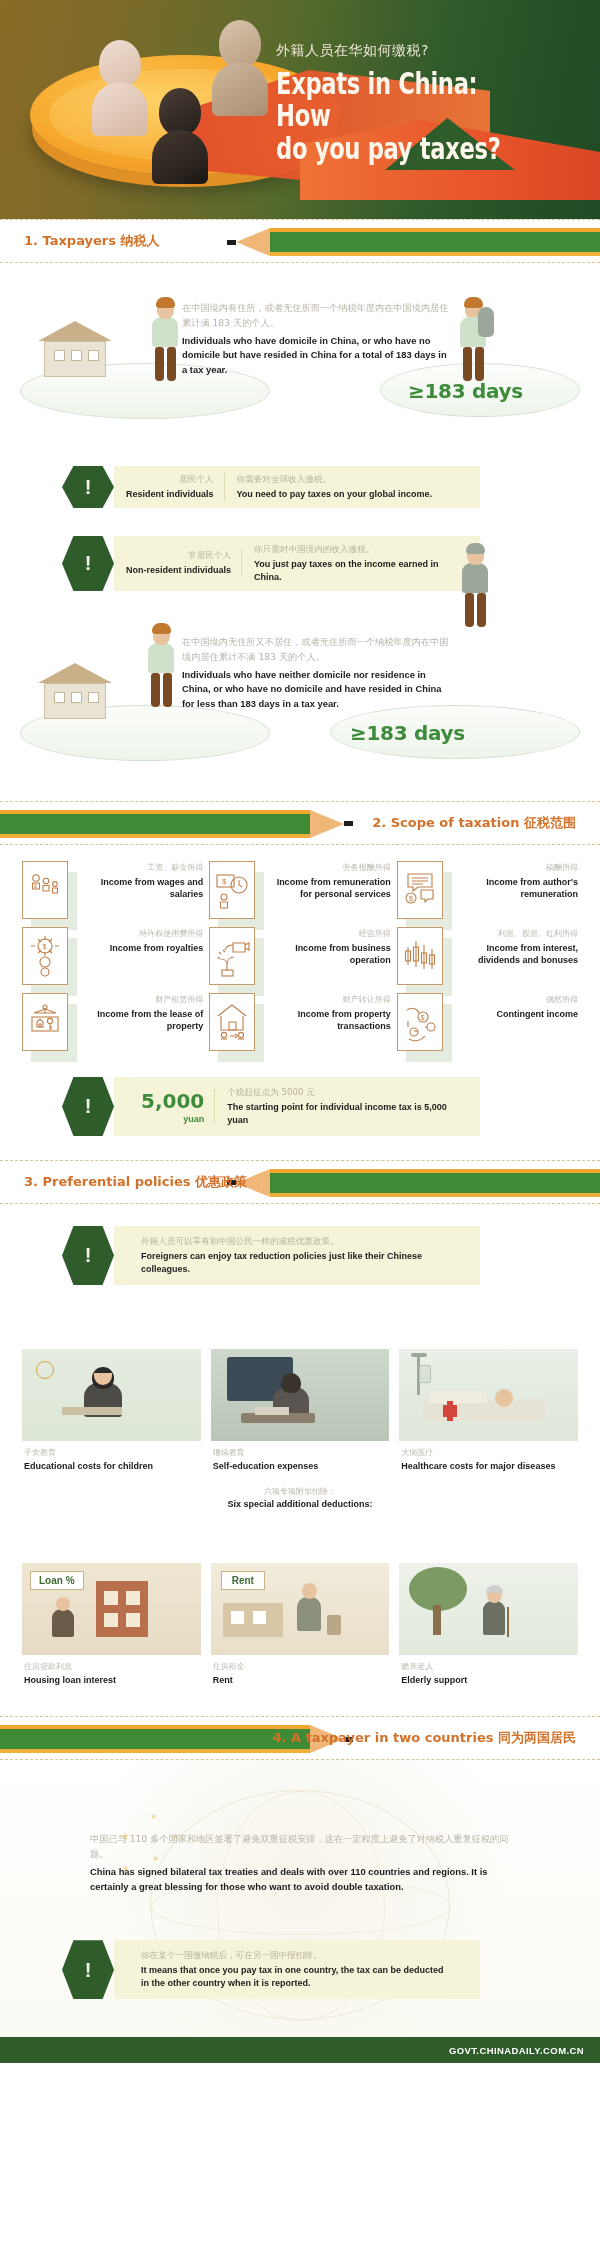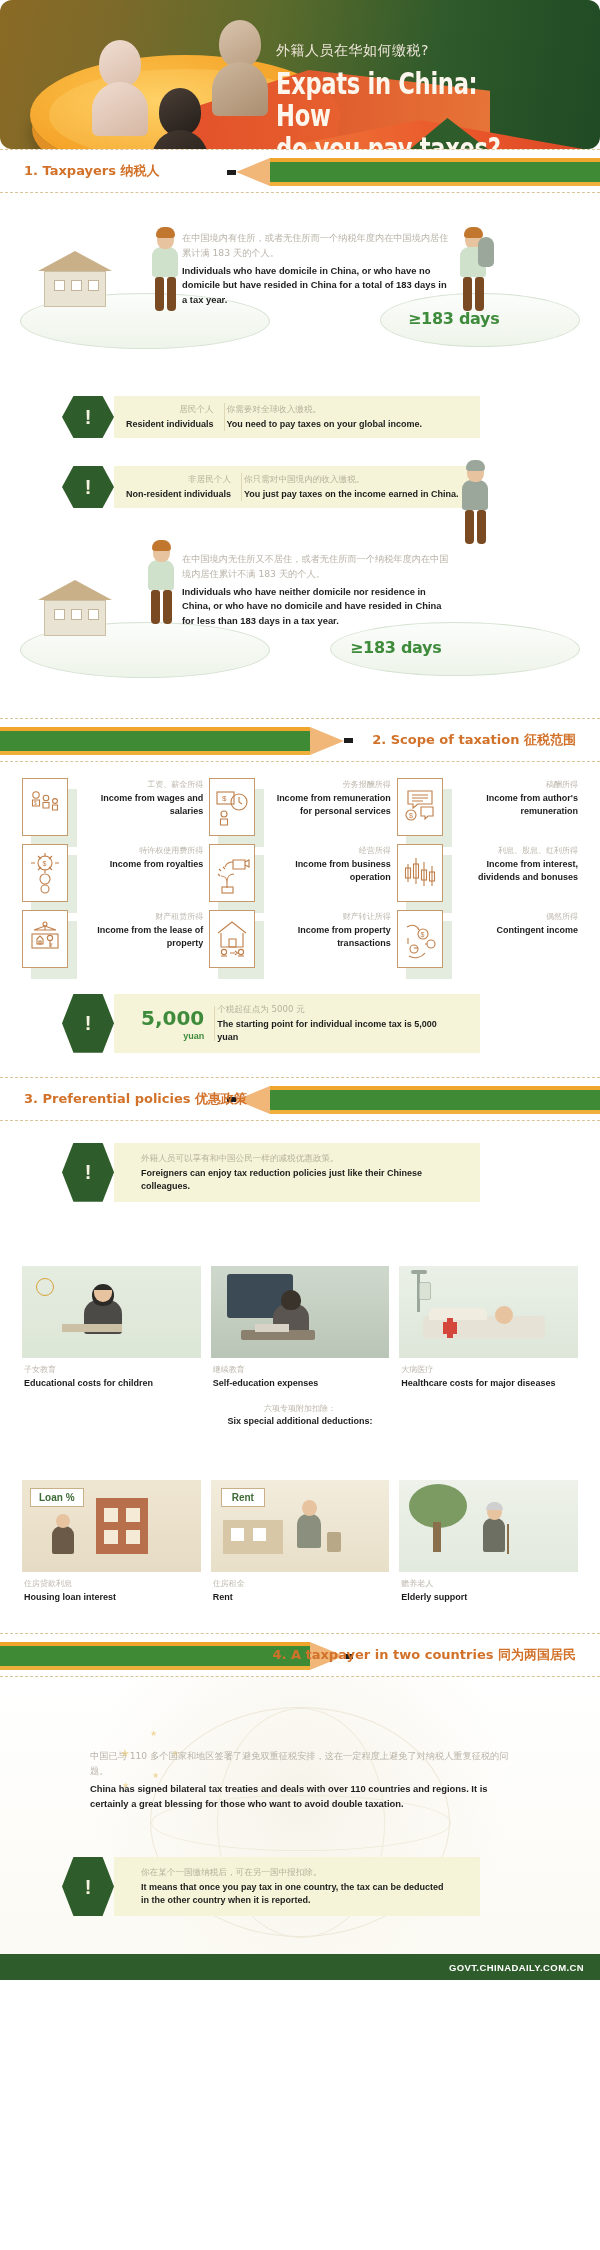--- a/index.html
+++ b/index.html
@@ -7,24 +7,23 @@
     width: 600px;
     font-family: "Liberation Sans", sans-serif;
     background: #ffffff;
     color: #2b2b2b;
   }
   .page { width: 600px; position: relative; overflow: hidden; }
 
   
   .hero {
     position: relative;
-    height: 149px;
+    height: 219px;
     background: linear-gradient(100deg, #8a6a25 0%, #7d6a2a 18%, #5a6b2c 45%, #2f5a2b 72%, #1f4a24 100%);
     overflow: hidden;
-    border-radius: 12px;
   }
   .hero-disc {
     position: absolute; left: 30px; top: 55px;
     width: 310px; height: 120px;
     border-radius: 50%;
     background: radial-gradient(ellipse at 35% 30%, #fbc04a 0%, #f5a429 55%, #e8912a 100%);
     box-shadow: 0 14px 0 -2px #e09024, 0 20px 14px rgba(0,0,0,.22);
   }
   .hero-disc:after {
     content:""; position:absolute; left:6%; top:12%;
@@ -141,35 +140,35 @@
   .h-roof {
     width: 0; height: 0; margin: 0 auto;
     border-left: 37px solid transparent; border-right: 37px solid transparent;
     border-bottom: 20px solid #c9b089;
   }
   .h-body { width: 62px; height: 36px; margin: 0 auto; background: #e9e3d4; border: 1px solid #cbbfa4; position: relative; }
   .h-win { position: absolute; width: 11px; height: 11px; background: #fff; border: 1px solid #c3b59a; top: 8px; }
 
   
   .days-badge {
-    position: absolute; font-size: 16px; font-weight: 700; color: #3e8b3b;
+    position: absolute; font-size: 20px; font-weight: 700; color: #3e8b3b;
     font-family: "DejaVu Sans", sans-serif; letter-spacing: -.3px;
   }
 
   
   .callout { position: relative; display: flex; align-items: stretch; margin: 0 auto; }
   .callout-hex {
     width: 52px; min-height: 38px; background: #2f5c2b;
     clip-path: polygon(22% 0%, 78% 0%, 100% 50%, 78% 100%, 22% 100%, 0% 50%);
     display: flex; align-items: center; justify-content: center; flex: 0 0 52px;
   }
   .bang { color: #f6f3e2; font-size: 20px; font-weight: 700; line-height: 1; }
   .callout-body {
     flex: 1; background: #f6f4d8; display: flex; align-items: center;
-    padding: 7px 12px; gap: 2px;
+    padding: 7px 12px; gap: 12px;
   }
   .co-left { text-align: right; flex: 0 0 auto; padding-right: 10px; border-right: 1px solid #ded9b4; }
   .co-right { flex: 1; }
   .co-cn { color: #b6b29b; font-size: 8.6px; line-height: 1.5; font-family: "DejaVu Sans", sans-serif; }
   .co-en { color: #1d1d1d; font-size: 9px; font-weight: 700; line-height: 1.45; margin-top: 2px; }
   .callout-wide .callout-body { padding: 9px 27px; }
   .co-single .co-cn { color:#b6b29b; }
 
   .amount { color: #3e8b3b; font-size: 20px; font-weight: 700; font-family: "DejaVu Sans", sans-serif; }
   .amount-unit { color: #3e8b3b; font-size: 9px; font-weight: 700; display:block; margin-top:1px; }

